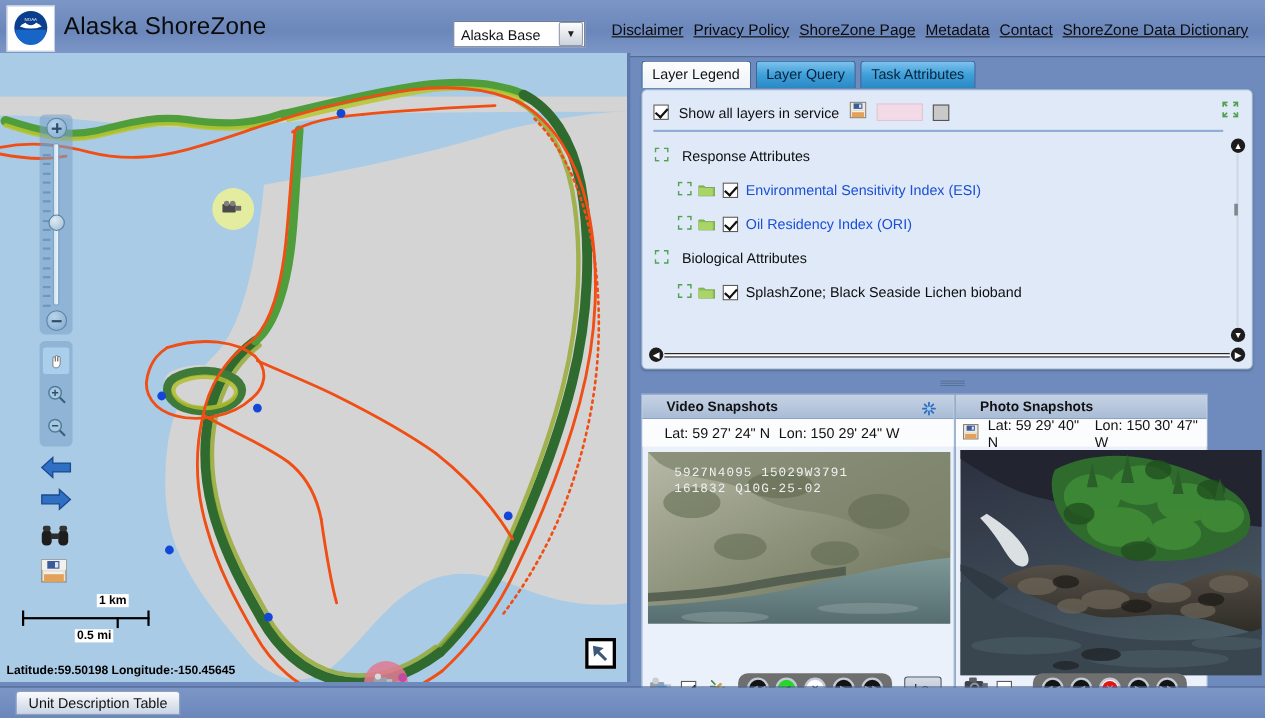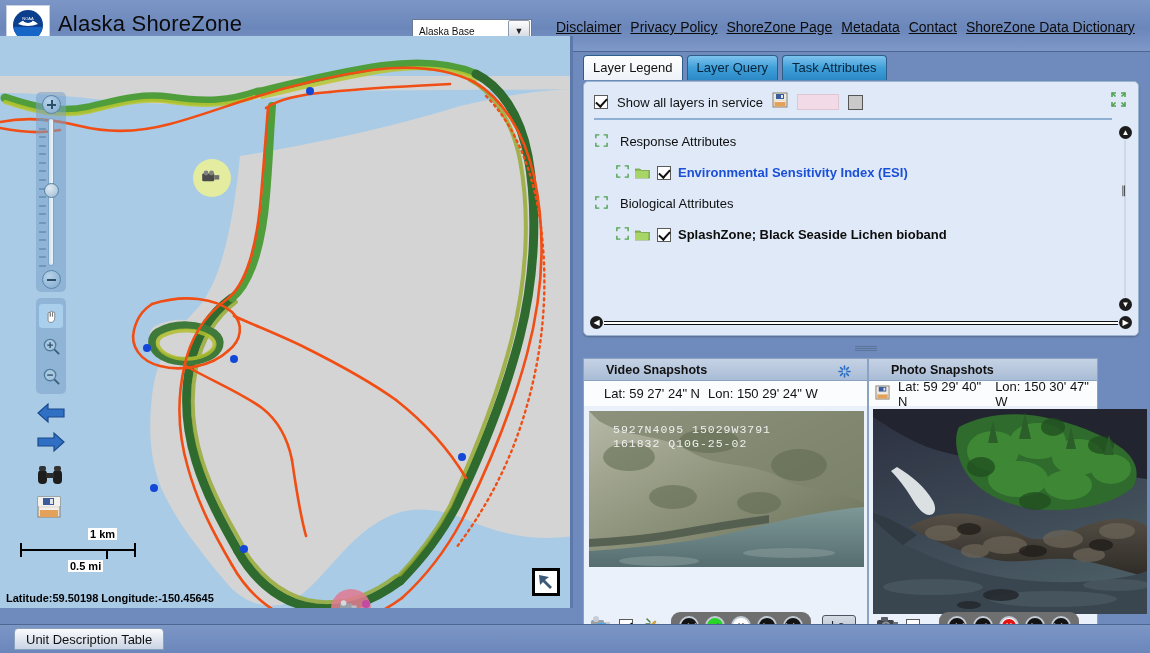--- a/index.html
+++ b/index.html
@@ -26,42 +26,42 @@
   #app-title {
     position: absolute; left: 58px; top: 11px;
     font-size: 22px; color: #0b0b0b; letter-spacing: .2px;
   }
   #basemap-select {
     position: absolute; left: 412px; top: 19px; width: 120px; height: 24px;
     background: #ffffff; border: 1px solid #6c7b93;
     display: flex; align-items: center;
   }
   #basemap-select .val {
-    flex: 1; padding-left: 6px; font-size: 10px; color: #111;
+    flex: 1; padding-left: 6px; font-size: 13px; color: #111;
     white-space: nowrap; overflow: hidden;
   }
   #basemap-select .arrow {
     width: 22px; height: 22px; margin: 0 1px 0 0;
     background: linear-gradient(to bottom,#fdfdfd,#ccd2dc);
     border: 1px solid #8d99ad; border-radius: 2px;
     display: flex; align-items: center; justify-content: center;
     font-size: 9px; color: #222;
   }
   #nav-links {
     position: absolute; left: 556px; top: 19px; right: 8px;
     display: flex; gap: 9px; align-items: flex-start;
   }
   #nav-links a {
     font-size: 14px; color: #0c0c0c; text-decoration: underline;
     white-space: nowrap; cursor: pointer;
   }
 
   
   #map-wrap {
-    position: absolute; left: 0; top: 36px; width: 573px; height: 572px;
+    position: absolute; left: 0; top: 48px; width: 573px; height: 572px;
     overflow: hidden; border-right: 3px solid #5d79ac;
   }
   #map-canvas { position:absolute; left:0; top:0; width:573px; height:572px; display:block; }
 
   
   #map-tools { position: absolute; left: 36px; top: 56px; width: 30px; }
   .tool-panel {
     background: rgba(123,163,201,.55);
     border-radius: 5px; padding: 3px 0;
     display:flex; flex-direction:column; align-items:center;
@@ -156,21 +156,21 @@
     width:5px; height:9px; border:solid #111;
     border-width:0 2px 2px 0; transform:rotate(42deg);
   }
   .swatch-pink { width:42px; height:16px; background:#f2dbe7; border:1px solid #dfc6d4; }
   .swatch-gray { width:15px; height:15px; background:#c9c9c9; border:1px solid #555; }
   #expand-icon-tr { position:absolute; right:12px; top:10px; }
   #legend-divider { position:absolute; left:10px; top:36px; right:26px; height:2px; background:#8fb0d4; }
   #legend-list { position:absolute; left:4px; top:44px; right:22px; bottom:24px; overflow:hidden; }
   .lrow { display:flex; align-items:center; height:31px; font-size:13px; }
   .lrow.group { padding-left: 7px; color:#0e0e0e; }
-  .lrow.child { padding-left: 28px; font-weight: bold; }
+  .lrow.child { padding-left: 28px; }
   .lrow .txt { margin-left:7px; white-space:nowrap; }
   .lrow.child .txt { color:#1a4fd6; cursor:pointer; }
   .lrow.child.black .txt { color:#0d0d0d; cursor:pointer; }
   .folder { width:15px; height:12px; flex:none; margin-left:6px; }
   .exp-ic { flex:none; }
 
   #vscroll { position:absolute; right:6px; top:44px; width:13px; bottom:24px; }
   #vscroll .track { position:absolute; left:5px; top:14px; bottom:14px; width:2px; background:#cfd9e6; }
   #vscroll .arrow-up, #vscroll .arrow-dn {
     position:absolute; left:0; width:13px; height:13px; border-radius:50%;
@@ -550,20 +550,40 @@
           <span class="folder">
             <svg width="15" height="12" viewBox="0 0 15 12">
               <path d="M0,2 h5 l1.5,1.5 H15 V11 H0 Z" fill="#8cc152" stroke="#6a9a3d" stroke-width=".7"></path>
               <path d="M0,4 h13 v7 H0 Z" fill="#a8d468"></path>
             </svg>
           </span>
           <span class="chk on" style="margin-left:7px"></span>
           <span class="txt">Environmental Sensitivity Index (ESI)</span>
         </div>
 
+        <div class="lrow child">
+          <span class="exp-ic">
+            <svg width="13" height="13" viewBox="0 0 15 15">
+                <g stroke="#4fa24f" stroke-width="1.6" fill="none">
+              <path d="M1,5 L1,1 L5,1"></path>
+                  <path d="M10,1 L14,1 L14,5"></path>
+                  <path d="M14,10 L14,14 L10,14"></path>
+                  <path d="M5,14 L1,14 L1,10"></path>
+            </g>
+              </svg>
+          </span>
+          <span class="folder">
+            <svg width="15" height="12" viewBox="0 0 15 12">
+              <path d="M0,2 h5 l1.5,1.5 H15 V11 H0 Z" fill="#8cc152" stroke="#6a9a3d" stroke-width=".7"></path>
+              <path d="M0,4 h13 v7 H0 Z" fill="#a8d468"></path>
+            </svg>
+          </span>
+          <span class="chk on" style="margin-left:7px"></span>
+          <span class="txt">Oil Residency Index (ORI)</span>
+        </div>
 
         <div class="lrow group">
           <span class="exp-ic">
             <svg width="13" height="13" viewBox="0 0 15 15">
                 <g stroke="#4fa24f" stroke-width="1.6" fill="none">
               <path d="M1,5 L1,1 L5,1"></path>
                   <path d="M10,1 L14,1 L14,5"></path>
                   <path d="M14,10 L14,14 L10,14"></path>
                   <path d="M5,14 L1,14 L1,10"></path>
             </g>

